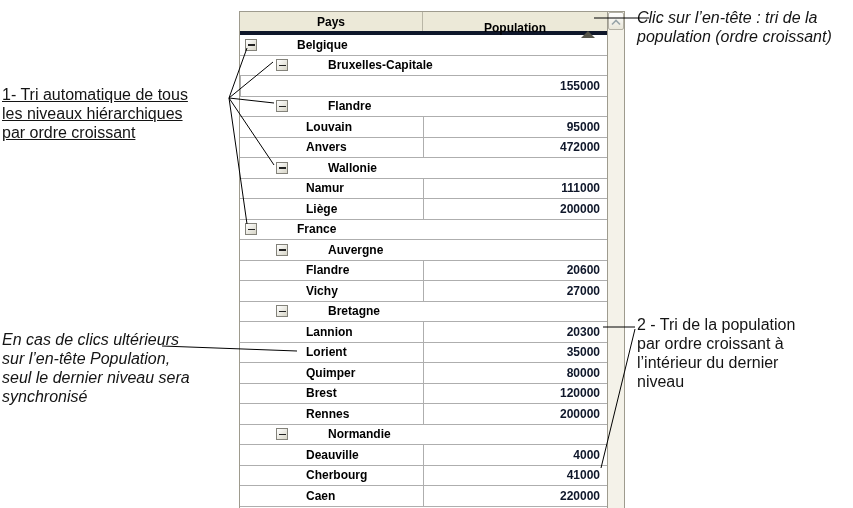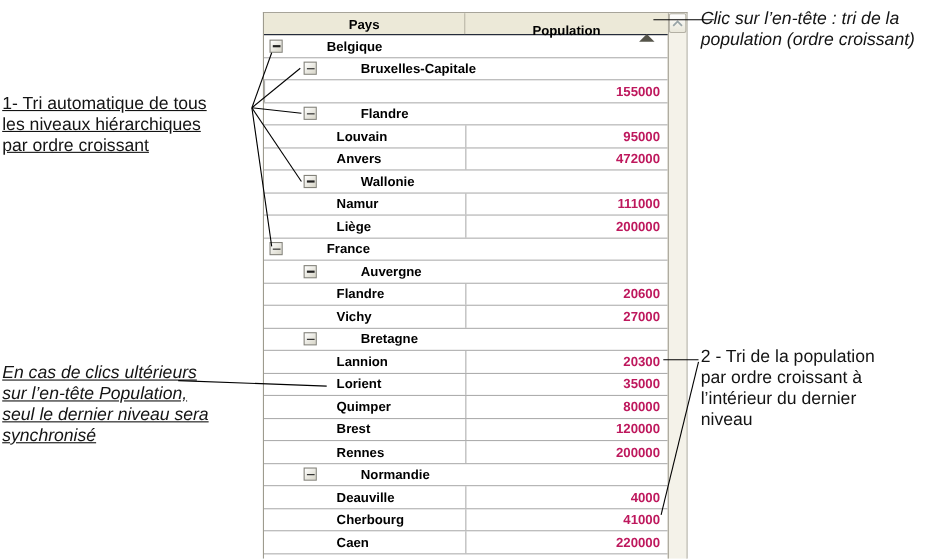--- a/index.html
+++ b/index.html
@@ -8,39 +8,39 @@
     font-family:"Liberation Sans",sans-serif;
   }
   
   .treegrid{
     position:absolute;left:239px;top:11px;width:384px;height:497px;
     border:1px solid #9e9b8e;border-bottom:none;
     display:flex;background:#fff;
   }
   .grid-main{width:367px;display:flex;flex-direction:column;}
   .grid-header{
-    height:19px;background:#ece9d8;border-bottom:1px solid #0f172a;
+    height:19px;background:#ece9d8;border-bottom:4px solid #0f172a;
     display:flex;position:relative;flex:0 0 19px;
   }
   .hcell{font-size:12px;font-weight:bold;color:#000;display:flex;align-items:center;justify-content:center;box-sizing:border-box;}
   .hcell-pays{width:183px;border-right:1px solid #b9b6a6;}
   .hcell-pop{flex:1;position:relative;margin-top:13px;}
   .sort-arrow{
     position:absolute;right:12px;top:6px;width:0;height:0;
     border-left:7px solid transparent;border-right:7px solid transparent;
     border-bottom:7px solid #55544a;
   }
   .grid-body{flex:1;display:flex;flex-direction:column;background:#fff;}
   .row{height:20.5px;border-bottom:1px solid #aeaeae;box-sizing:border-box;display:flex;align-items:stretch;}
   .cell-pays{display:flex;align-items:center;box-sizing:border-box;font-size:12px;font-weight:bold;color:#000;white-space:nowrap;gap:36px;}
   .row.leaf .cell-pays{width:183px;}
   .row.group .cell-pays{flex:1;}
   .cell-pop{
     flex:1;border-left:1px solid #aeaeae;box-sizing:border-box;
-    font-size:12px;font-weight:bold;color:#be185d;
+    font-size:12px;font-weight:bold;color:#0f172a;
     display:flex;align-items:center;justify-content:flex-end;padding-right:7px;
   }
   .lvl0{padding-left:5px;}
   .lvl1{padding-left:36px;}
   .lvl2{padding-left:66px;}
   .expander{
     width:12px;height:12px;box-sizing:border-box;flex:0 0 12px;
     border:1px solid #83827a;background:linear-gradient(135deg,#ffffff,#d7d5c7);
     display:flex;align-items:center;justify-content:center;margin-right:4px;
   }
@@ -60,21 +60,21 @@
   
   .callouts{position:absolute;left:0;top:0;width:853px;height:508px;pointer-events:none;z-index:5;}
   
   .note{
     position:absolute;font-size:16px;line-height:19px;color:#141414;
     white-space:pre-line;z-index:4;
   }
   .note.italic{font-style:italic;}
   .note-clic{left:637px;top:8px;width:212px;}
   .note-auto{left:2px;top:85px;width:232px;text-decoration:underline;}
-  .note-encas{left:2px;top:330px;width:226px;text-decoration:underline;}
+  .note-encas{left:2px;top:330px;width:226px;}
   .note-deux{left:637px;top:315px;width:212px;}
 </style>
 </head>
 <body>
 
 <div class="canvas">
 
   <div class="treegrid">
     <div class="grid-main">
       <div class="grid-header">

